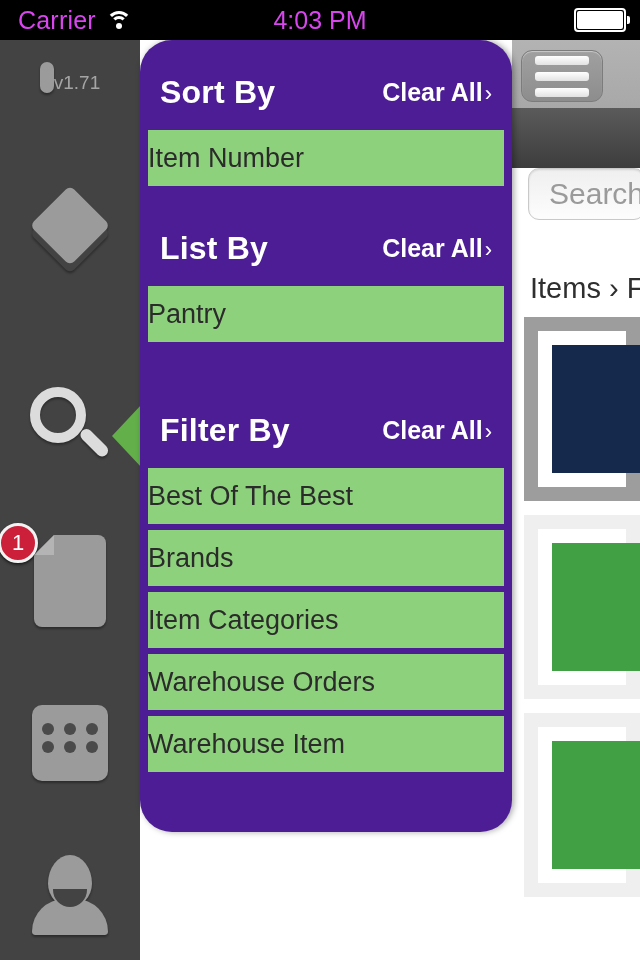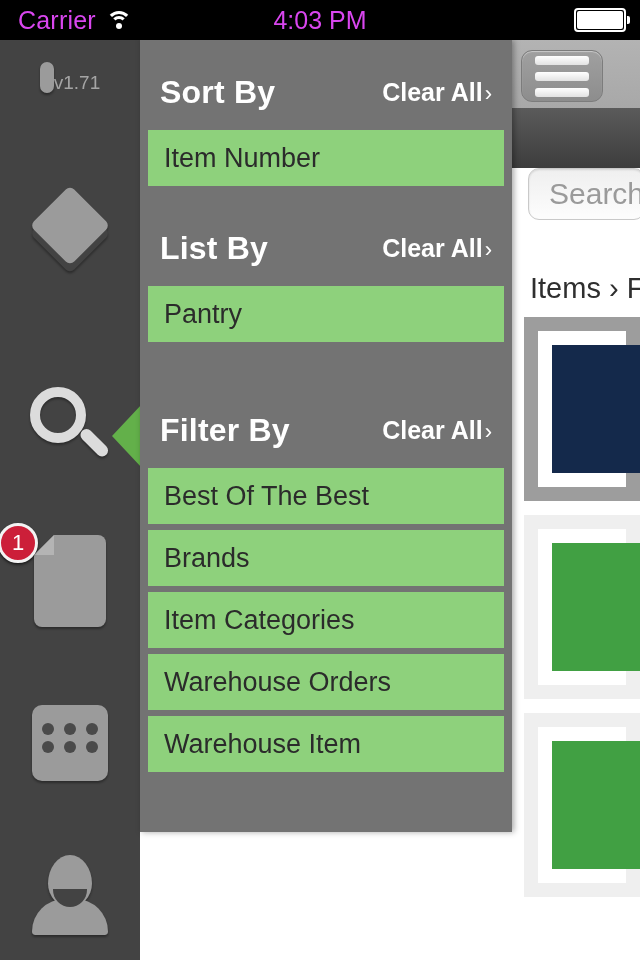--- a/index.html
+++ b/index.html
@@ -123,35 +123,36 @@
   
   #active-pointer {
     position:absolute; left:112px; top:404px; width:0; height:0;
     border-top:32px solid transparent; border-bottom:32px solid transparent;
     border-right:30px solid #63b04a; z-index:45;
   }
 
   
   #facet-panel {
     position:absolute; top:40px; left:140px; width:372px; height:792px;
-    background:#737373; z-index:50; overflow:hidden;
+    background:#4c1d95; z-index:50; overflow:hidden;
     box-shadow:2px 0 6px rgba(0,0,0,.35);
+    border-radius:32px;
   }
   .facet-header {
     height:76px; display:flex; align-items:center; justify-content:space-between;
     padding:0 20px 0 20px; color:#ffffff;
   }
   .facet-header.first { height:90px; padding-top:14px; }
   .facet-title { font-size:32px; font-weight:bold; letter-spacing:.2px; }
   .facet-clear { font-size:25px; font-weight:bold; white-space:nowrap; cursor:pointer; }
   .facet-clear .chev { font-weight:normal; font-size:22px; margin-left:2px; }
 
   .facet-row {
     height:56px; margin:0 8px 6px 8px; background:#8ed17c;
-    display:flex; align-items:center; padding-left:16px;
+    display:flex; align-items:center; 
     color:#2b2b2b; font-size:27px; cursor:pointer;
   }
   .facet-gap { height:18px; }
 
   
   #content { position:absolute; top:40px; left:512px; width:128px; height:920px; background:#ffffff; z-index:10; }
   .nav-bar {
     position:relative; height:68px;
     background:linear-gradient(#b3b3b3,#a8a8a8);
   }

